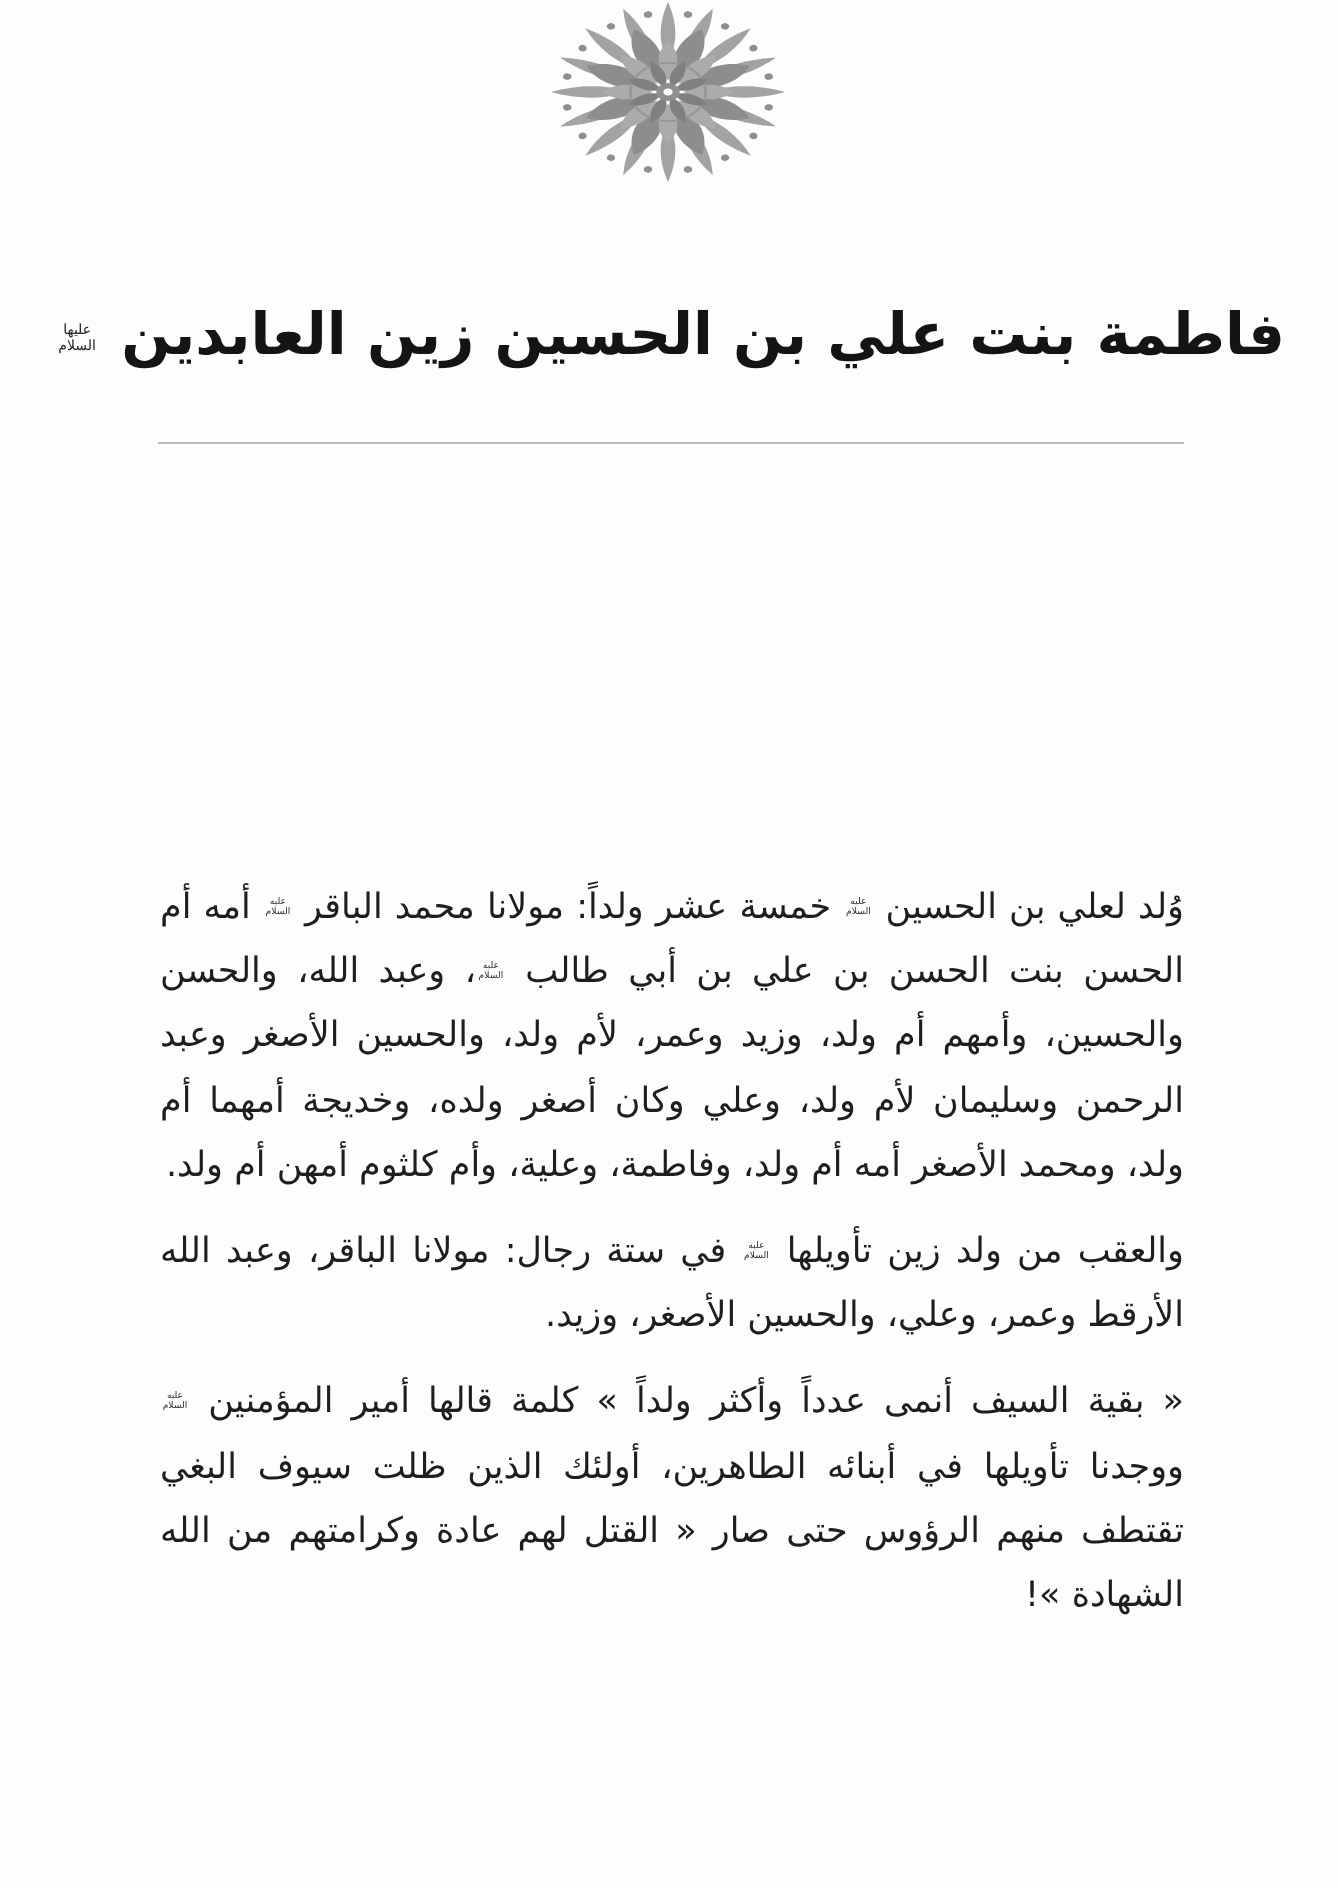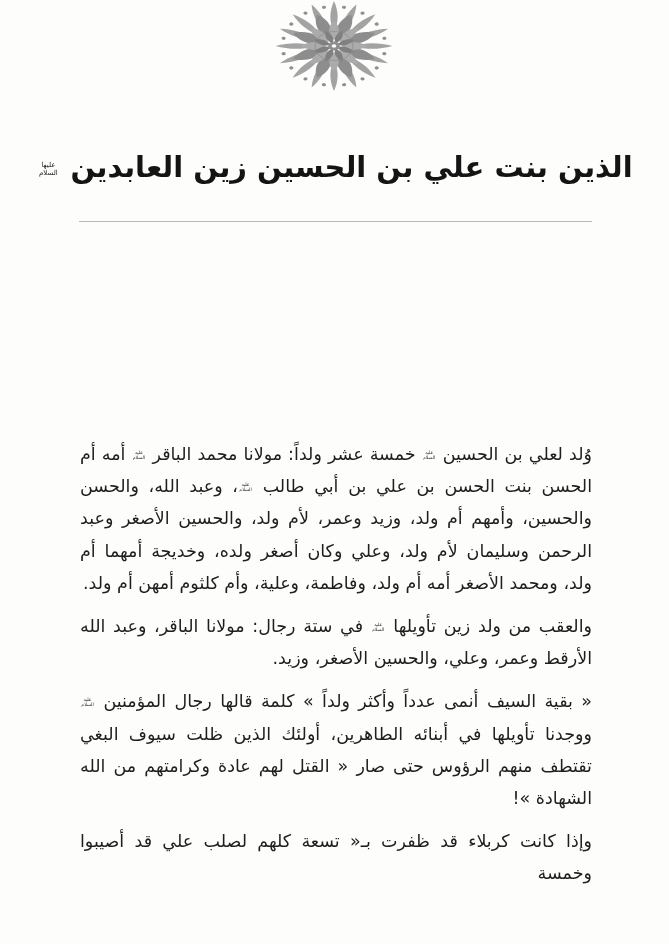--- a/index.html
+++ b/index.html
@@ -117,24 +117,23 @@
             <use href="#ip" transform="rotate(247.5)"></use>
           <use href="#ip" transform="rotate(292.5)"></use>
             <use href="#ip" transform="rotate(337.5)"></use>
         </g>
         <circle r="4.5" fill="#8f8f8f"></circle>
         <circle r="1.8" fill="#fdfdfc"></circle>
       </g>
     </svg>
   </div>
 
-  <h1 class="title"><span>الذين بنت علي بن الحسين زين العابدين </span><span class="honorific">عليها السلام</span></h1>
+  <h1 class="title"><span>فاطمة بنت علي بن الحسين زين العابدين </span><span class="honorific">عليها السلام</span></h1>
 
   <hr class="rule">
 
   <div class="body">
     <p><span>وُلد لعلي بن الحسين </span><span class="honorific">عليه السلام</span><span> خمسة عشر ولداً: مولانا محمد الباقر </span><span class="honorific">عليه السلام</span><span> أمه أم الحسن بنت الحسن بن علي بن أبي طالب </span><span class="honorific">عليه السلام</span><span>، وعبد الله، والحسن والحسين، وأمهم أم ولد، وزيد وعمر، لأم ولد، والحسين الأصغر وعبد الرحمن وسليمان لأم ولد، وعلي وكان أصغر ولده، وخديجة أمهما أم ولد، ومحمد الأصغر أمه أم ولد، وفاطمة، وعلية، وأم كلثوم أمهن أم ولد.</span></p>
     <p><span>والعقب من ولد زين تأويلها </span><span class="honorific">عليه السلام</span><span> في ستة رجال: مولانا الباقر، وعبد الله الأرقط وعمر، وعلي، والحسين الأصغر، وزيد.</span></p>
-    <p><span>« بقية السيف أنمى عدداً وأكثر ولداً » كلمة قالها رجال المؤمنين </span><span class="honorific">عليه السلام</span><span> ووجدنا تأويلها في أبنائه الطاهرين، أولئك الذين ظلت سيوف البغي تقتطف منهم الرؤوس حتى صار « القتل لهم عادة وكرامتهم من الله الشهادة »!</span></p>
-    <p class="continues"><span>وإذا كانت كربلاء قد ظفرت بـ« تسعة كلهم لصلب علي قد أصيبوا وخمسة</span></p>
+    <p><span>« بقية السيف أنمى عدداً وأكثر ولداً » كلمة قالها أمير المؤمنين </span><span class="honorific">عليه السلام</span><span> ووجدنا تأويلها في أبنائه الطاهرين، أولئك الذين ظلت سيوف البغي تقتطف منهم الرؤوس حتى صار « القتل لهم عادة وكرامتهم من الله الشهادة »!</span></p>
   </div>
 
 </div>
 
 </body></html>

